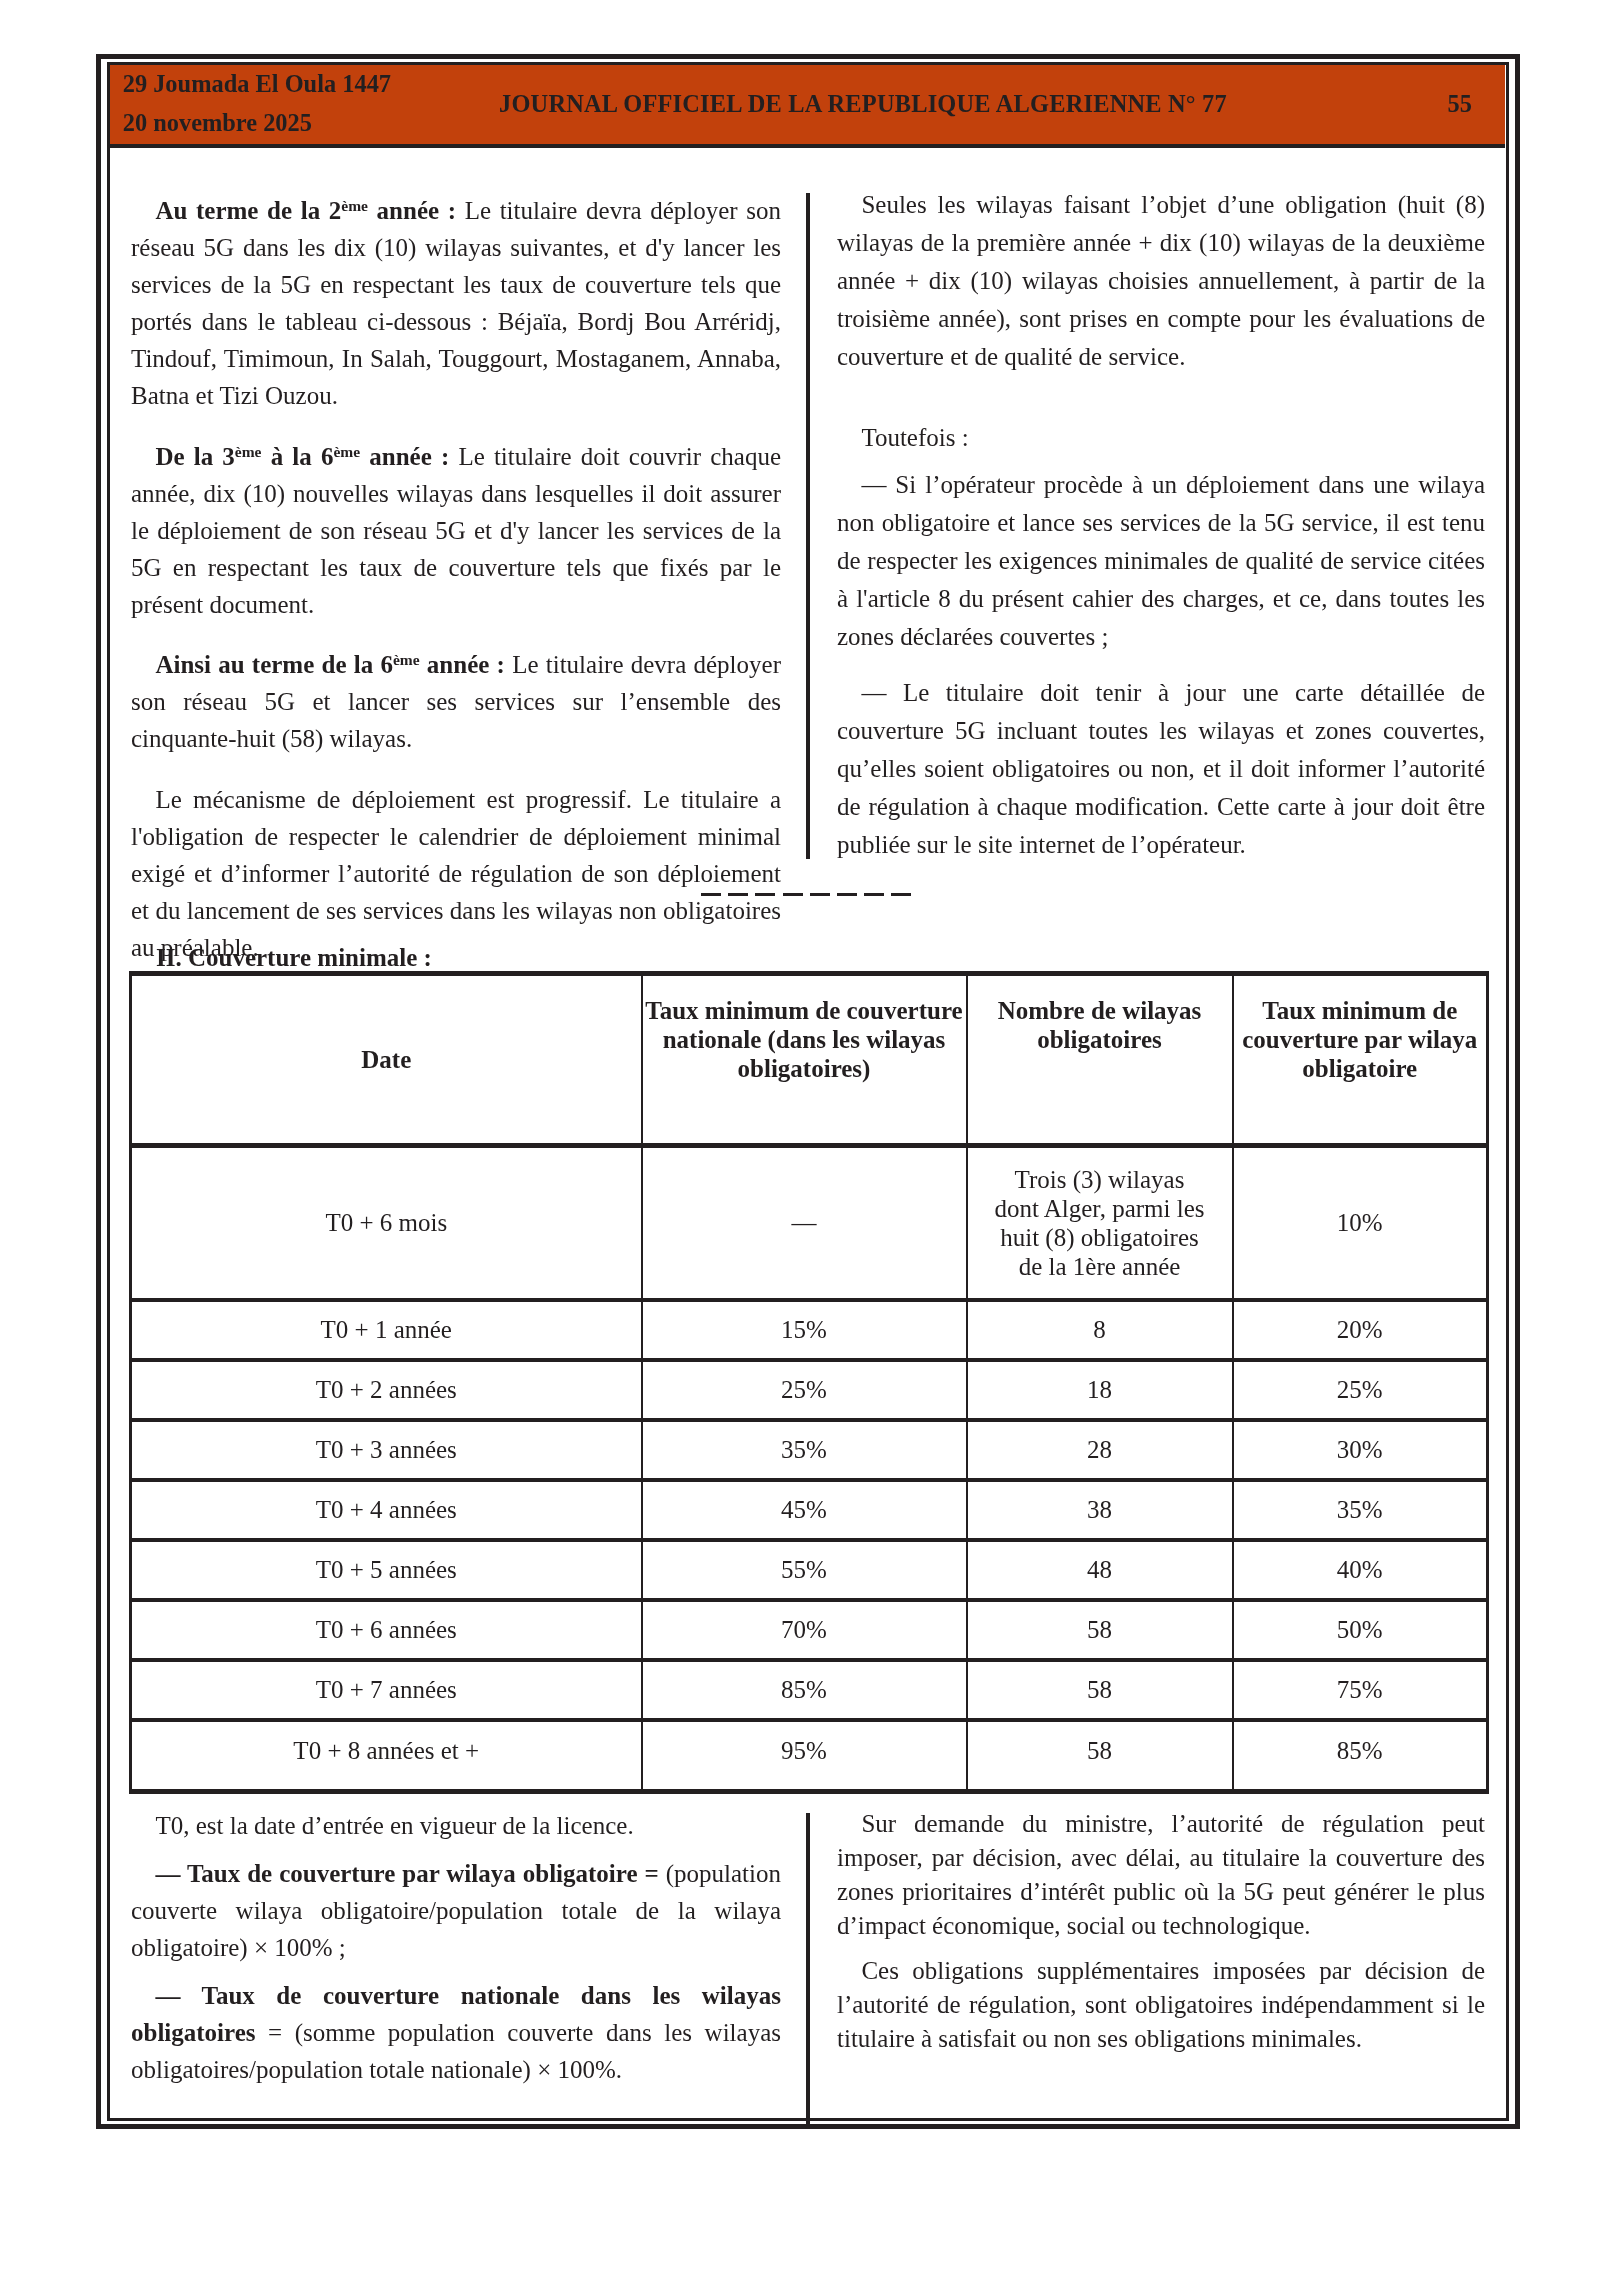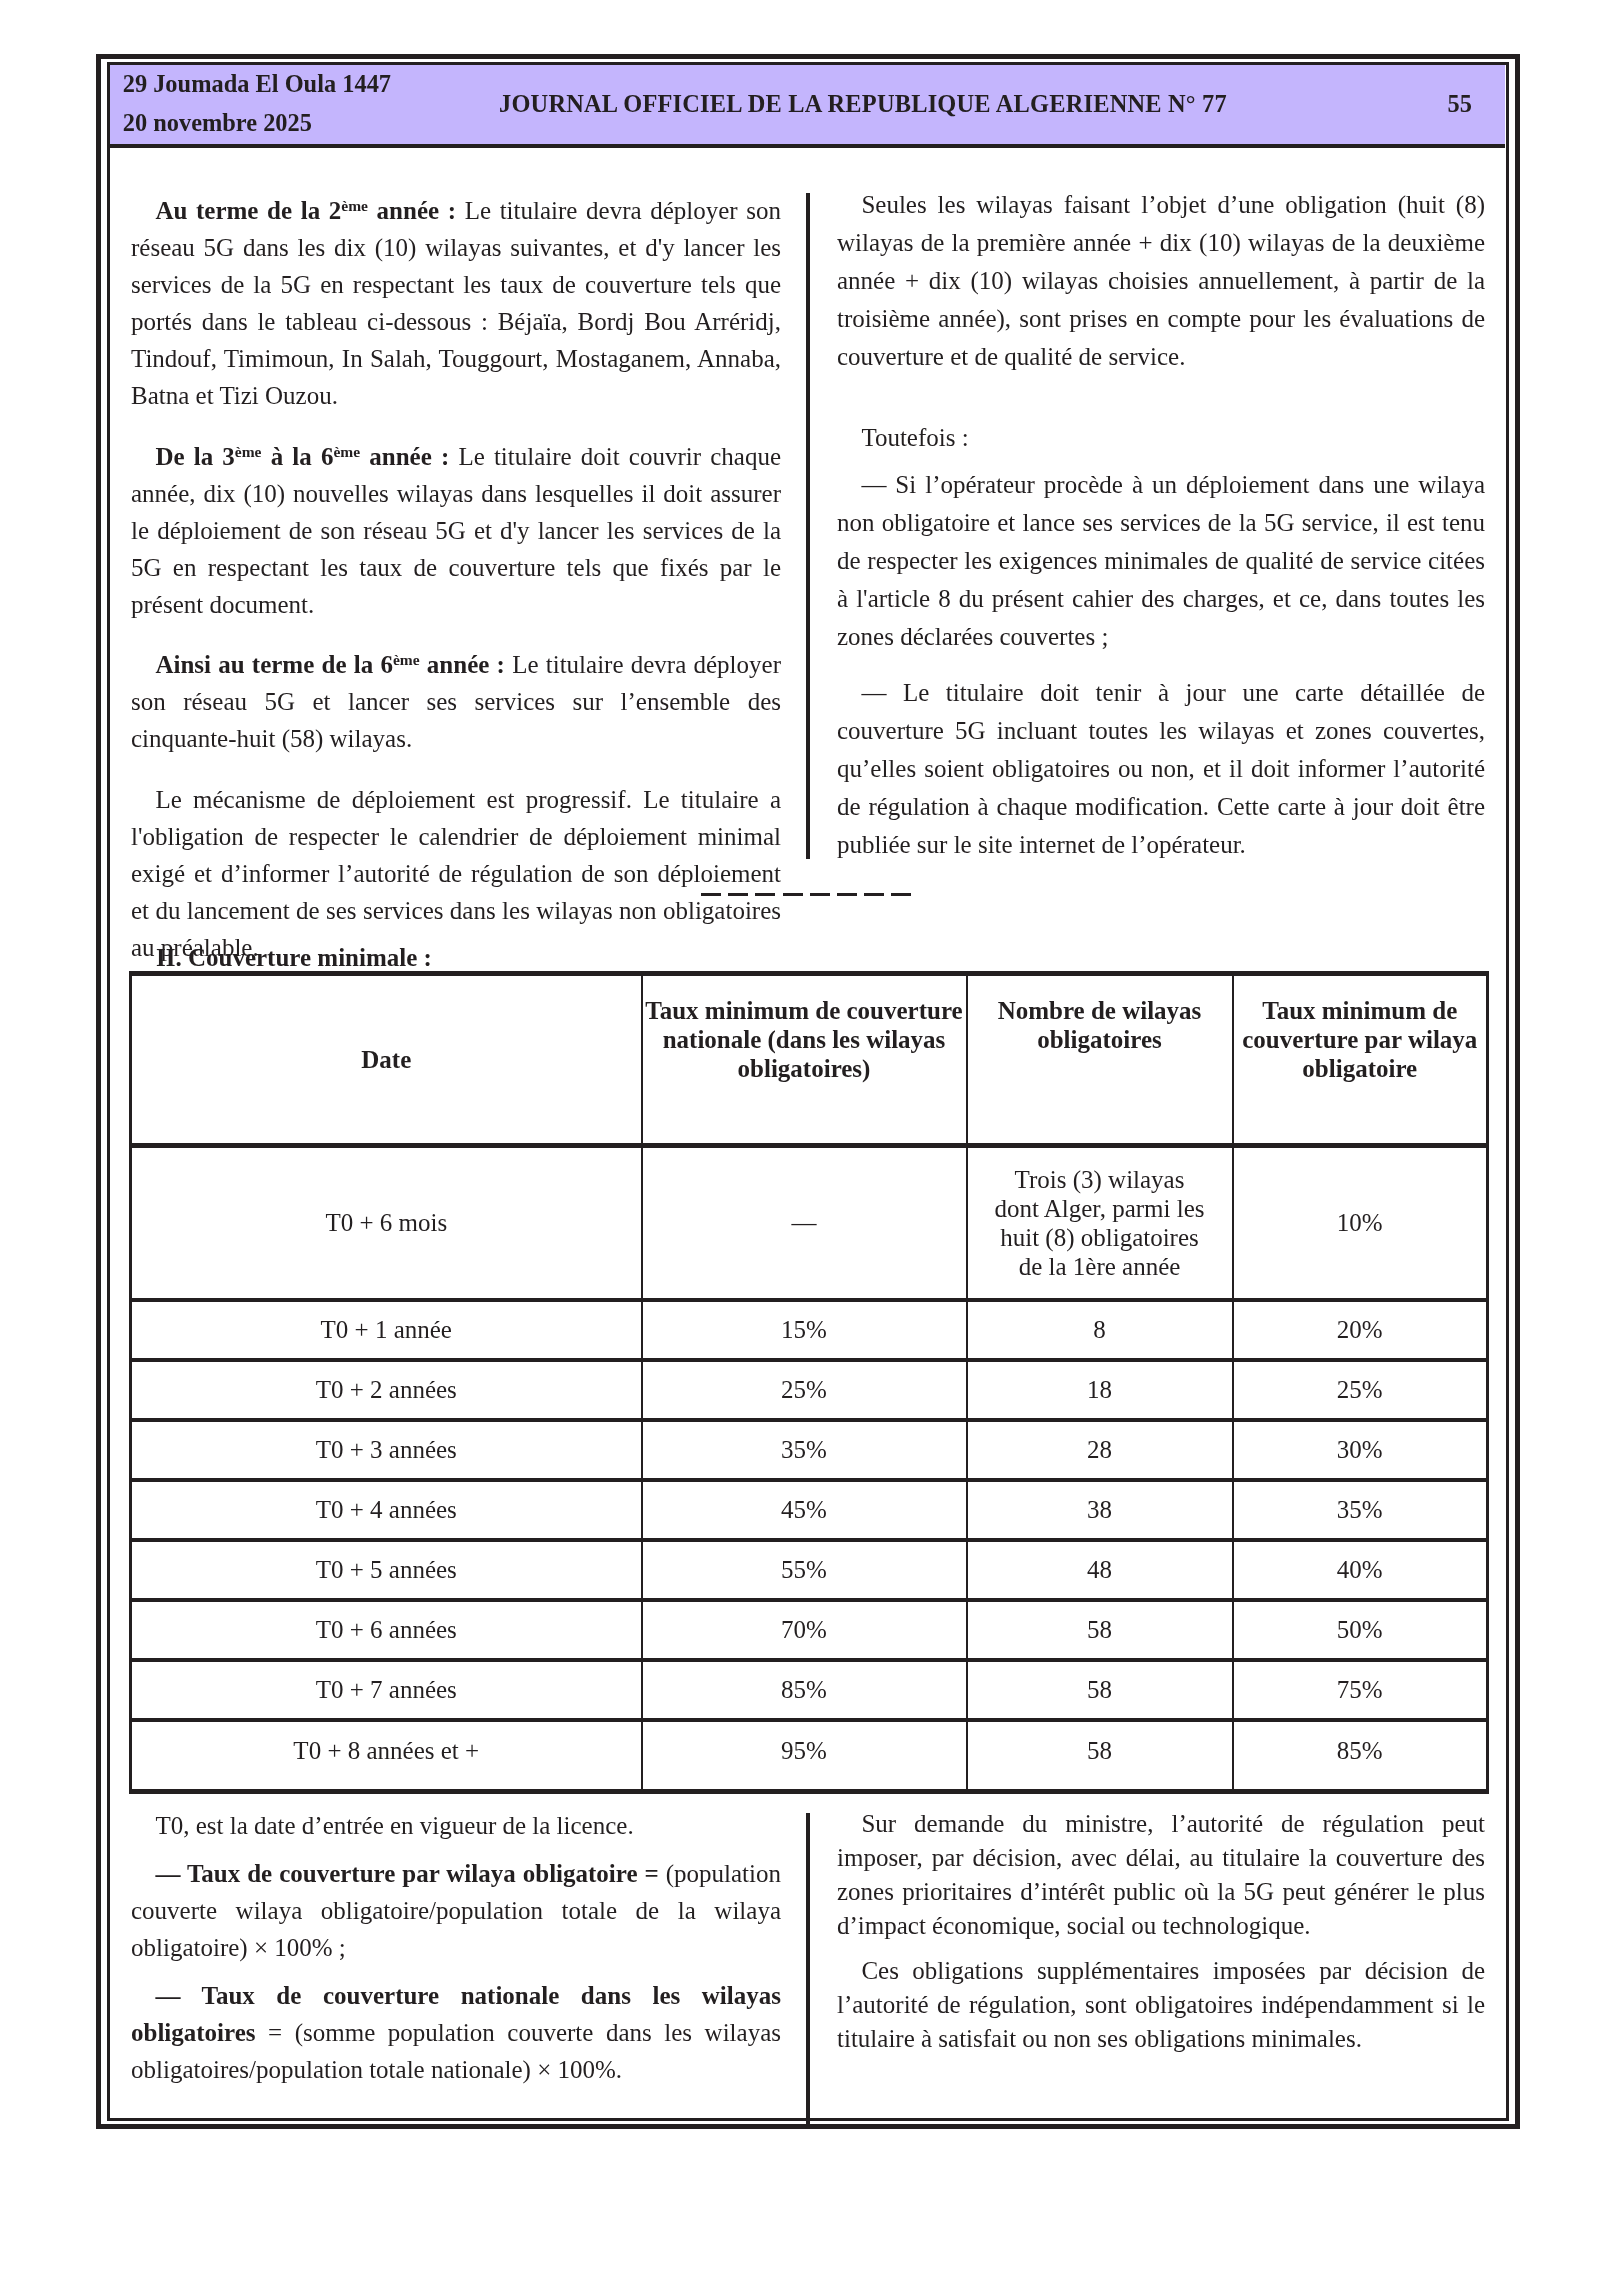--- a/index.html
+++ b/index.html
@@ -14,21 +14,21 @@
     position: absolute; left: 96px; top: 54px; width: 1424px; height: 2075px;
     border-top: 5.4px solid #231f20; border-left: 5.4px solid #231f20;
     border-right: 5.4px solid #231f20; border-bottom: 5.4px solid #231f20;
   }
   .inner-frame {
     position: absolute; left: 107px; top: 62px; width: 1402px; height: 2059px;
     border: 3.6px solid #231f20;
   }
   .header {
     position: absolute; left: 110px; top: 65px; width: 1395px; height: 83px;
-    background: #c4b5fd;
+    background: #c2410c;
     border-bottom: 4.5px solid #231f20;
   }
   .hdr-date1, .hdr-date2, .hdr-title, .hdr-page {
     position: absolute; font-weight: bold; font-size: 24.4px; white-space: nowrap;
     color: #231f20;
   }
   .hdr-date1 { left: 12.7px; top: 5.4px; }
   .hdr-date2 { left: 12.7px; top: 44px; }
   .hdr-title { left: 389px; top: 25px; letter-spacing: 0.2px; }
   .hdr-page  { right: 33px; top: 25px; }

